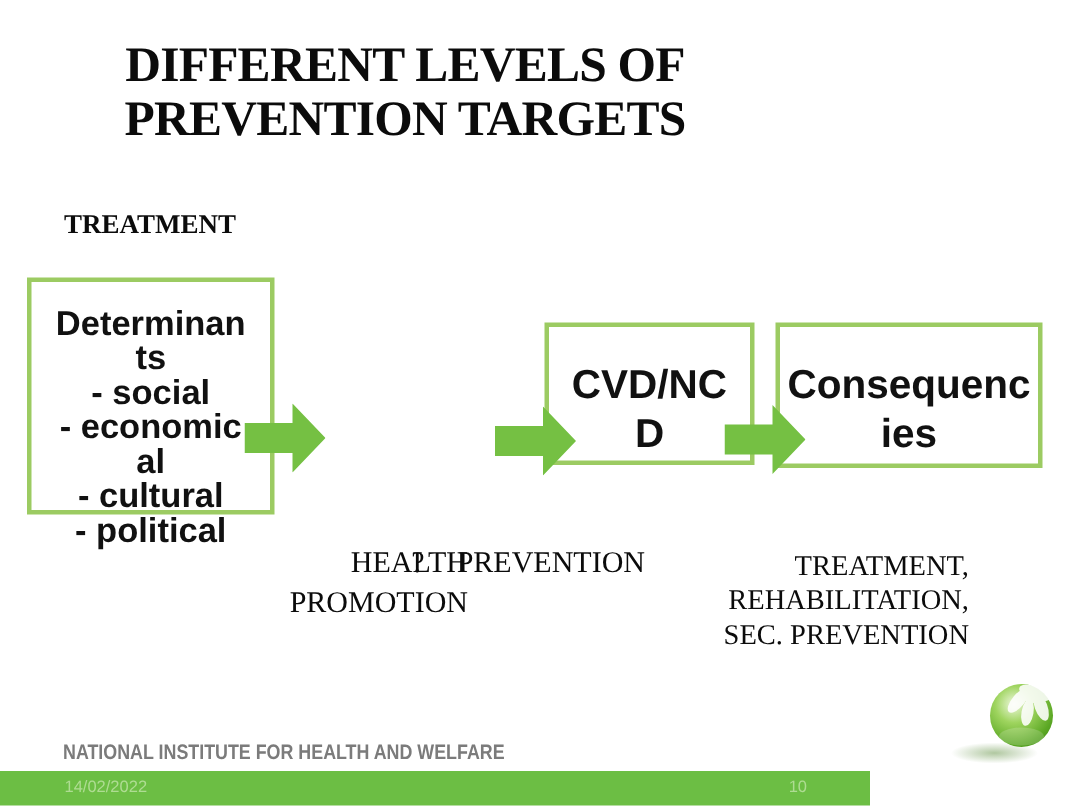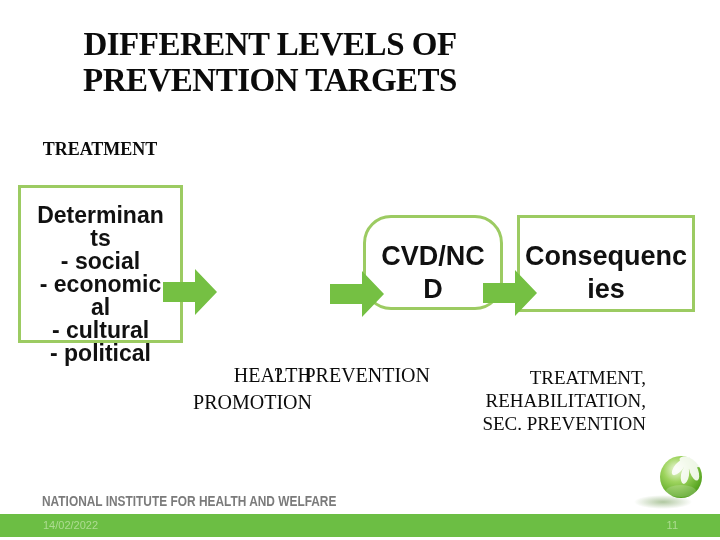--- a/index.html
+++ b/index.html
@@ -23,21 +23,21 @@
   .col-pop{left:35px;top:139px;}
   .col-risk{left:205px;top:141px;}
   .col-pat{left:370px;top:141px;}
 
   .flowbox{
     box-sizing:border-box;background:#ffffff;
     border:3px solid var(--box-border,#9CCB62);
   }
   .box1{left:18px;top:185px;width:165px;height:158px;}
   .box2{left:197px;top:201px;width:151px;height:126px;}
-  .box3{left:363px;top:215px;width:140px;height:95px;border-radius:28px;}
+  .box3{left:363px;top:215px;width:140px;height:95px;}
   .box4{left:517px;top:215px;width:178px;height:97px;}
 
   .boxtext{
     position:absolute;font-weight:bold;color:#111;text-align:center;
     white-space:pre-line;
   }
   .t1{left:-1px;top:6px;width:161px;font-size:23px;line-height:23px;margin-top:10px;}
   .t2{left:-13px;top:12px;width:171px;height:155px;overflow:hidden;
       font-size:27px;line-height:33px;}
   .t3{left:-2px;top:22px;width:138px;font-size:27px;line-height:33px;}
@@ -58,21 +58,21 @@
   .lab-prev{left:270px;top:362px;width:160px;}
   .lab-treat{left:444px;top:366px;width:202px;line-height:23px;font-size:19px;}
 
   .institute{
     left:42px;top:493px;font-weight:bold;font-size:14px;
     color:var(--institute-text,#7B7B7B);
     transform:scaleX(.85);transform-origin:left center;white-space:nowrap;
   }
 
   .bar{
-    left:0;top:514px;width:720px;height:23px;background:var(--bar,#6CBE44);
+    left:0;top:514px;width:580px;height:23px;background:var(--bar,#6CBE44);
   }
   .bar-date{
     position:absolute;left:43px;top:0;height:23px;line-height:23px;
     font-size:11px;color:var(--bar-text,#AEDC92);
   }
   .bar-page{
     position:absolute;right:42px;top:0;height:23px;line-height:23px;
     font-size:11px;color:var(--bar-text,#AEDC92);
   }
 
@@ -149,16 +149,16 @@
       <ellipse cx="60" cy="13" rx="11" ry="4.5" transform="rotate(18 60 13)"></ellipse>
       <ellipse cx="64" cy="22" rx="10" ry="4.2" transform="rotate(70 64 22)"></ellipse>
       <ellipse cx="49" cy="18" rx="10" ry="4.2" transform="rotate(130 49 18)"></ellipse>
       <ellipse cx="55" cy="26" rx="9" ry="4" transform="rotate(100 55 26)"></ellipse>
       <circle cx="57" cy="17" r="3.4"></circle>
     </g>
   </svg>
 
   <div class="abs bar">
     <span class="bar-date">14/02/2022</span>
-    <span class="bar-page">11</span>
+    <span class="bar-page">10</span>
   </div>
 
 </div>
 
 </body></html>

